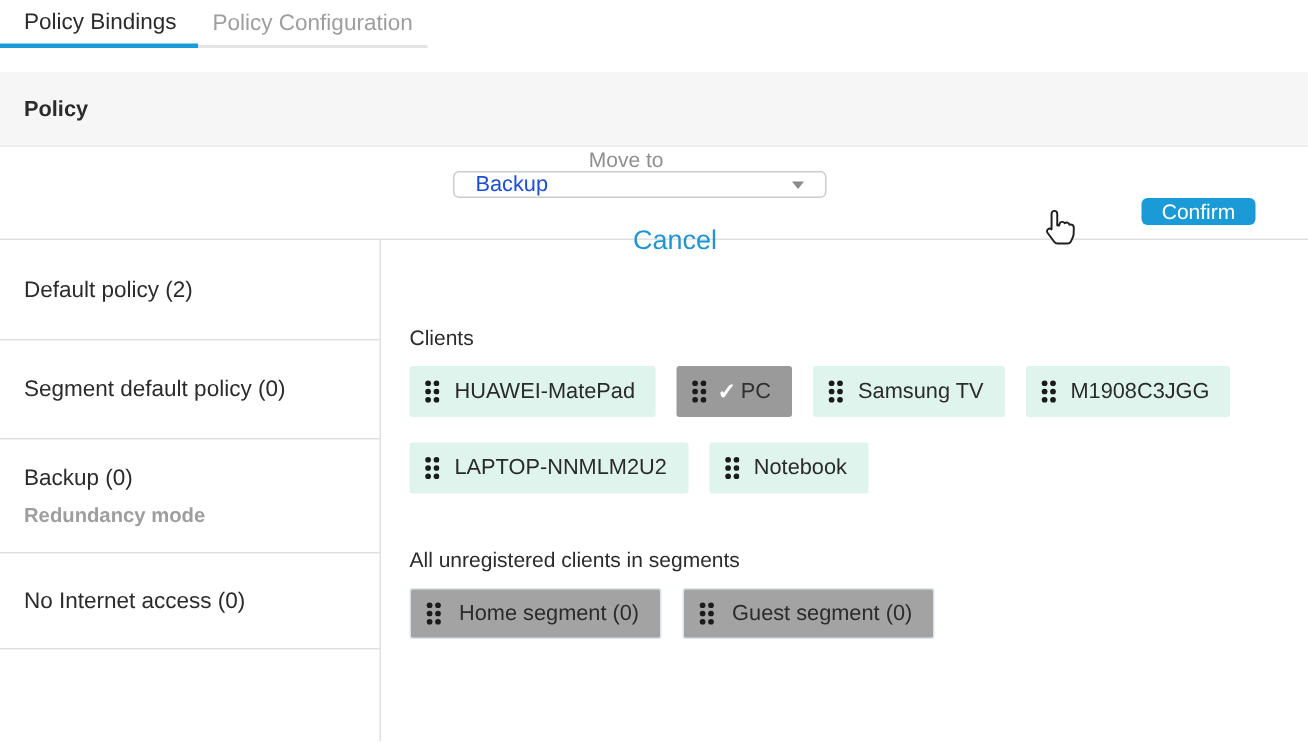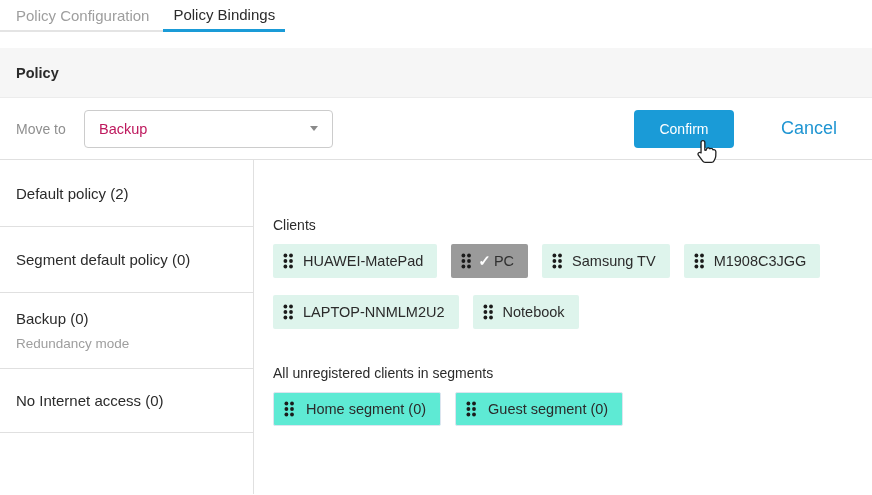--- a/index.html
+++ b/index.html
@@ -19,72 +19,72 @@
   .tab.active { color:#2b2b2b; border-bottom:3px solid #1a9bd7; padding-bottom:0; }
   
   .policy-header {
     margin-top:16px; height:50px; background:#f6f6f6; border-bottom:1px solid #ececec;
     display:flex; align-items:center; padding:0 16px;
     font-weight:bold; font-size:14.5px; color:#2b2b2b;
   }
   
   .move-row {
     height:62px; display:flex; align-items:center;
-    padding:0 35px 0 16px; border-bottom:1px solid #e0e0e0;
+    padding:0 35px 0 16px; border-bottom:1px solid #e0e0e0;flex-direction:column;
   }
   .move-label { width:68px; color:#8f8f8f; }
   .select-box {
     width:249px; height:38px; border:1px solid #ccc; border-radius:4px;
-    display:flex; align-items:center; padding:0 14px; font-size:14.5px; color:#be185d;
+    display:flex; align-items:center; padding:0 14px; font-size:14.5px; color:#1d4ed8;
     background:#fff; cursor:pointer;
   }
   .caret {
     margin-left:auto; width:0; height:0;
     border-left:4px solid transparent; border-right:4px solid transparent;
     border-top:5px solid #8a8a8a;
   }
   .confirm-btn {
-    margin-left:auto; width:100px; height:38px; border:none; border-radius:4px;
+    margin-left:auto; width:76px; height:38px; border:none; border-radius:4px;
     background:#1a9bd7; color:#fff; font-size:14px;
     font-family:"Liberation Sans", sans-serif; cursor:pointer;
   }
   .cancel-link { margin-left:47px; color:#1f95d2; cursor:pointer; font-size:18px;text-align:right; }
   
   .content { display:flex; height:334px; }
   .sidebar { width:254px; border-right:1px solid #e0e0e0; flex-shrink:0; }
   .side-item {
     display:flex; flex-direction:column; justify-content:center;
     padding:0 16px; border-bottom:1px solid #e0e0e0;
     font-size:15px; color:#2b2b2b; cursor:pointer;
   }
-  .side-item .subtitle { color:#9e9e9e; font-size:13.5px; margin-top:9px; }
+  .side-item .subtitle { color:#9e9e9e; font-size:13.5px; margin-top:9px;font-weight:bold; }
   .side-item.link { color:#1f95d2; }
   .h67{height:67px}.h66{height:66px}.h76{height:76px}.h64{height:64px}.h53{height:53px}
   .main { flex:1; padding:13px 0 0 19px; }
   .group-label { font-size:14px; color:#2b2b2b; margin-bottom:11px;margin-top:44px; }
   .group-label.second { margin-top:36px; }
   .chips { display:flex; flex-wrap:wrap; gap:17px 14px; }
   .chip {
     height:34px; border-radius:2px; background:#def4ec;
     display:inline-flex; align-items:center; padding:0 14px 0 10px; gap:10px;
     font-size:14.5px; color:#2b2b2b; cursor:grab; white-space:nowrap;
   }
   .chip.selected { background:#9a9a9a; color:#303030; }
   .chip .check { color:#fff; font-weight:bold; font-size:15px; margin:0 -7px 0 -3px; }
-  .chip.segment { background:#5eead4; border:1px solid #dce5ef;gap:12px; }
+  .chip.segment { background:#a3a3a3; border:1px solid #dce5ef;gap:12px; }
   .grip { display:flex; align-items:center; flex-shrink:0; }
   
   .cursor { position:absolute; left:694px; top:138px; width:26px; height:32px; z-index:10; pointer-events:none; }
 </style>
 </head>
 <body>
 
 <div class="tabs">
+  <div class="tab active">Policy Bindings</div>
   <div class="tab">Policy Configuration</div>
-  <div class="tab active">Policy Bindings</div>
 </div>
 
 <div class="policy-header">
   <span>Policy</span>
 </div>
 
 <div class="move-row">
   <span class="move-label">Move to</span>
   <div class="select-box">
     <span>Backup</span>

